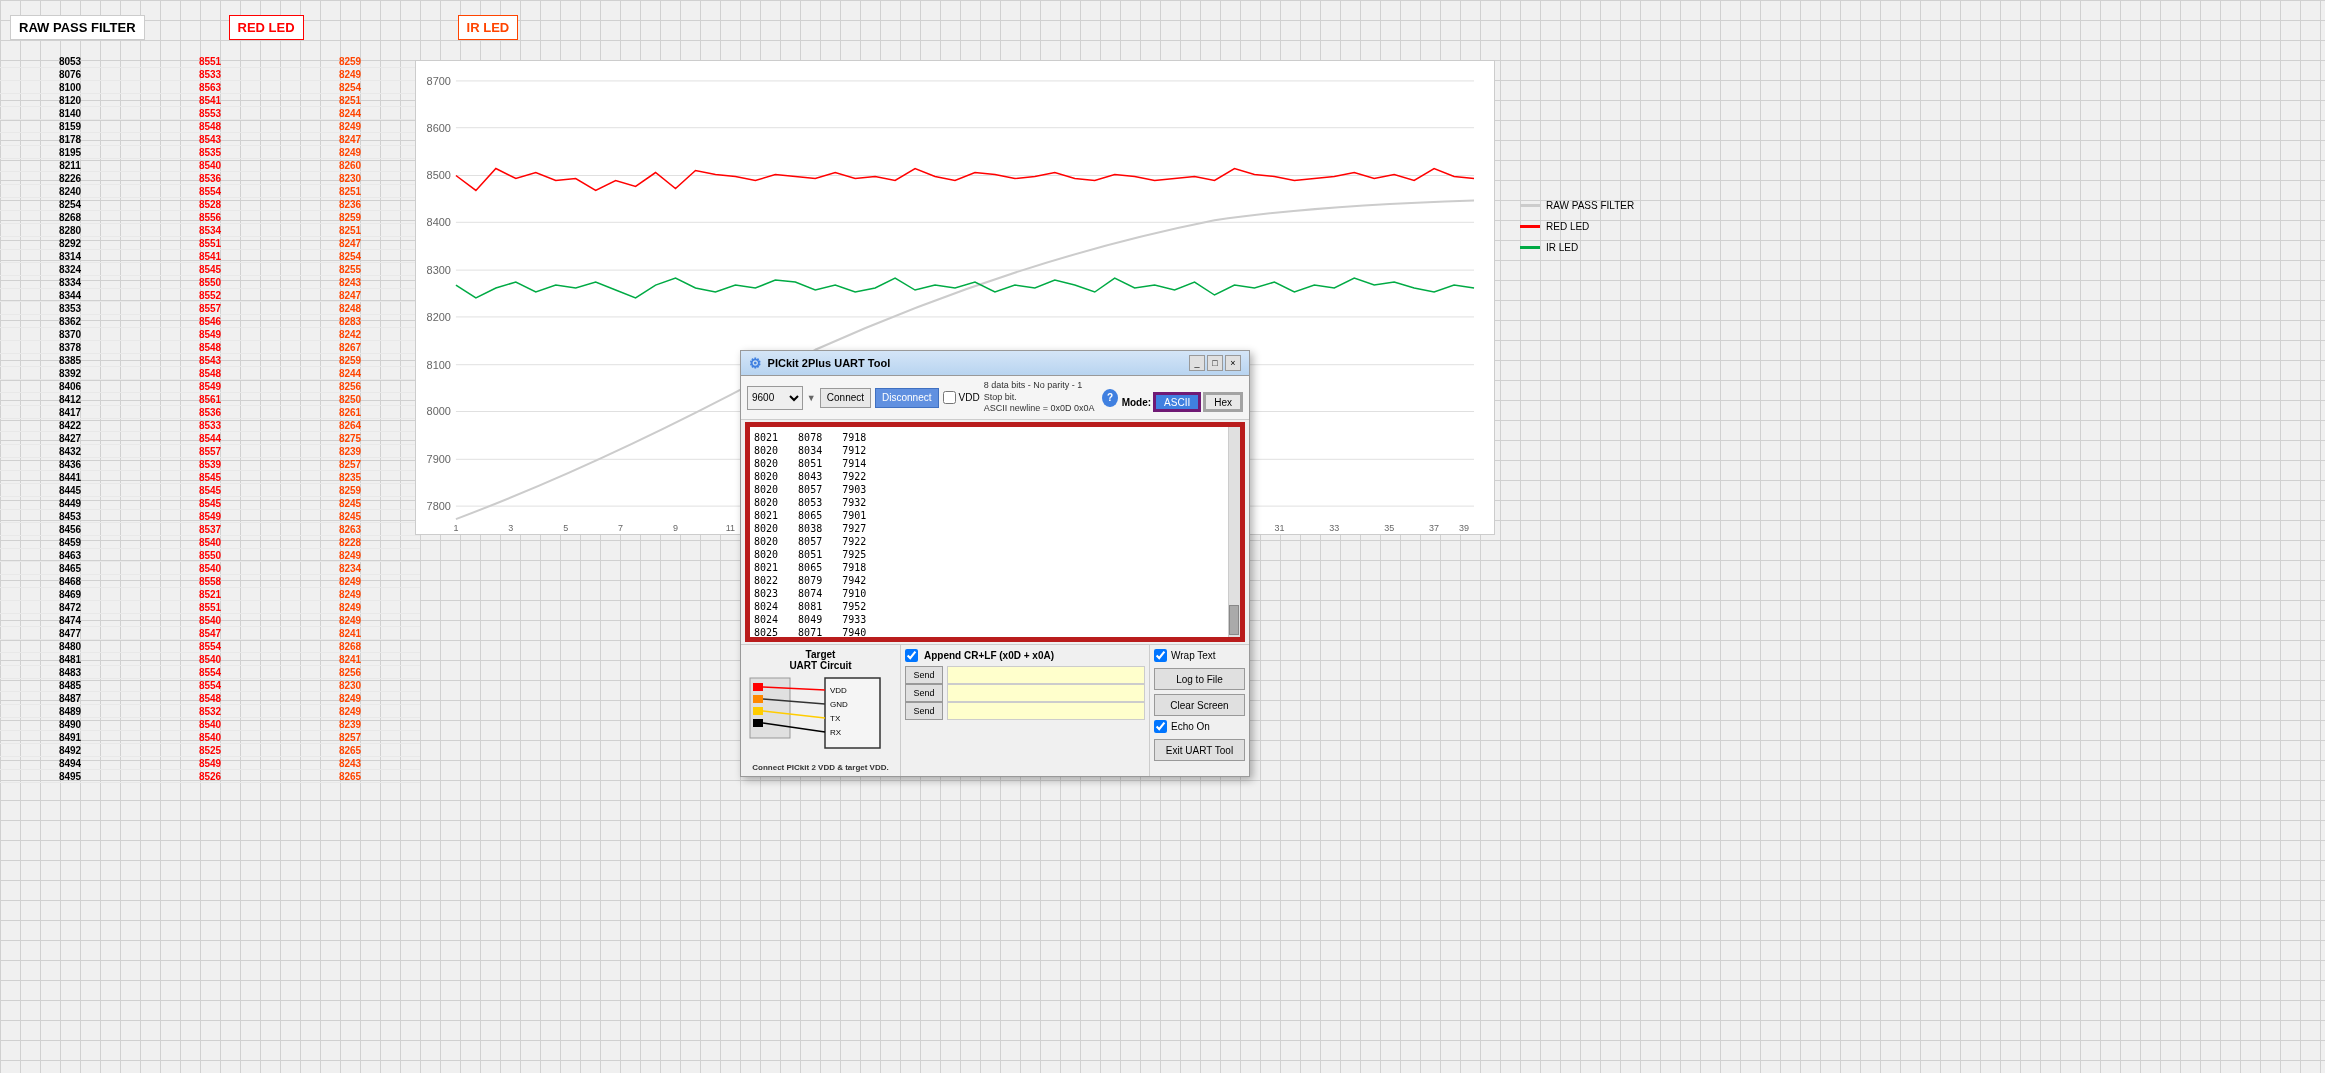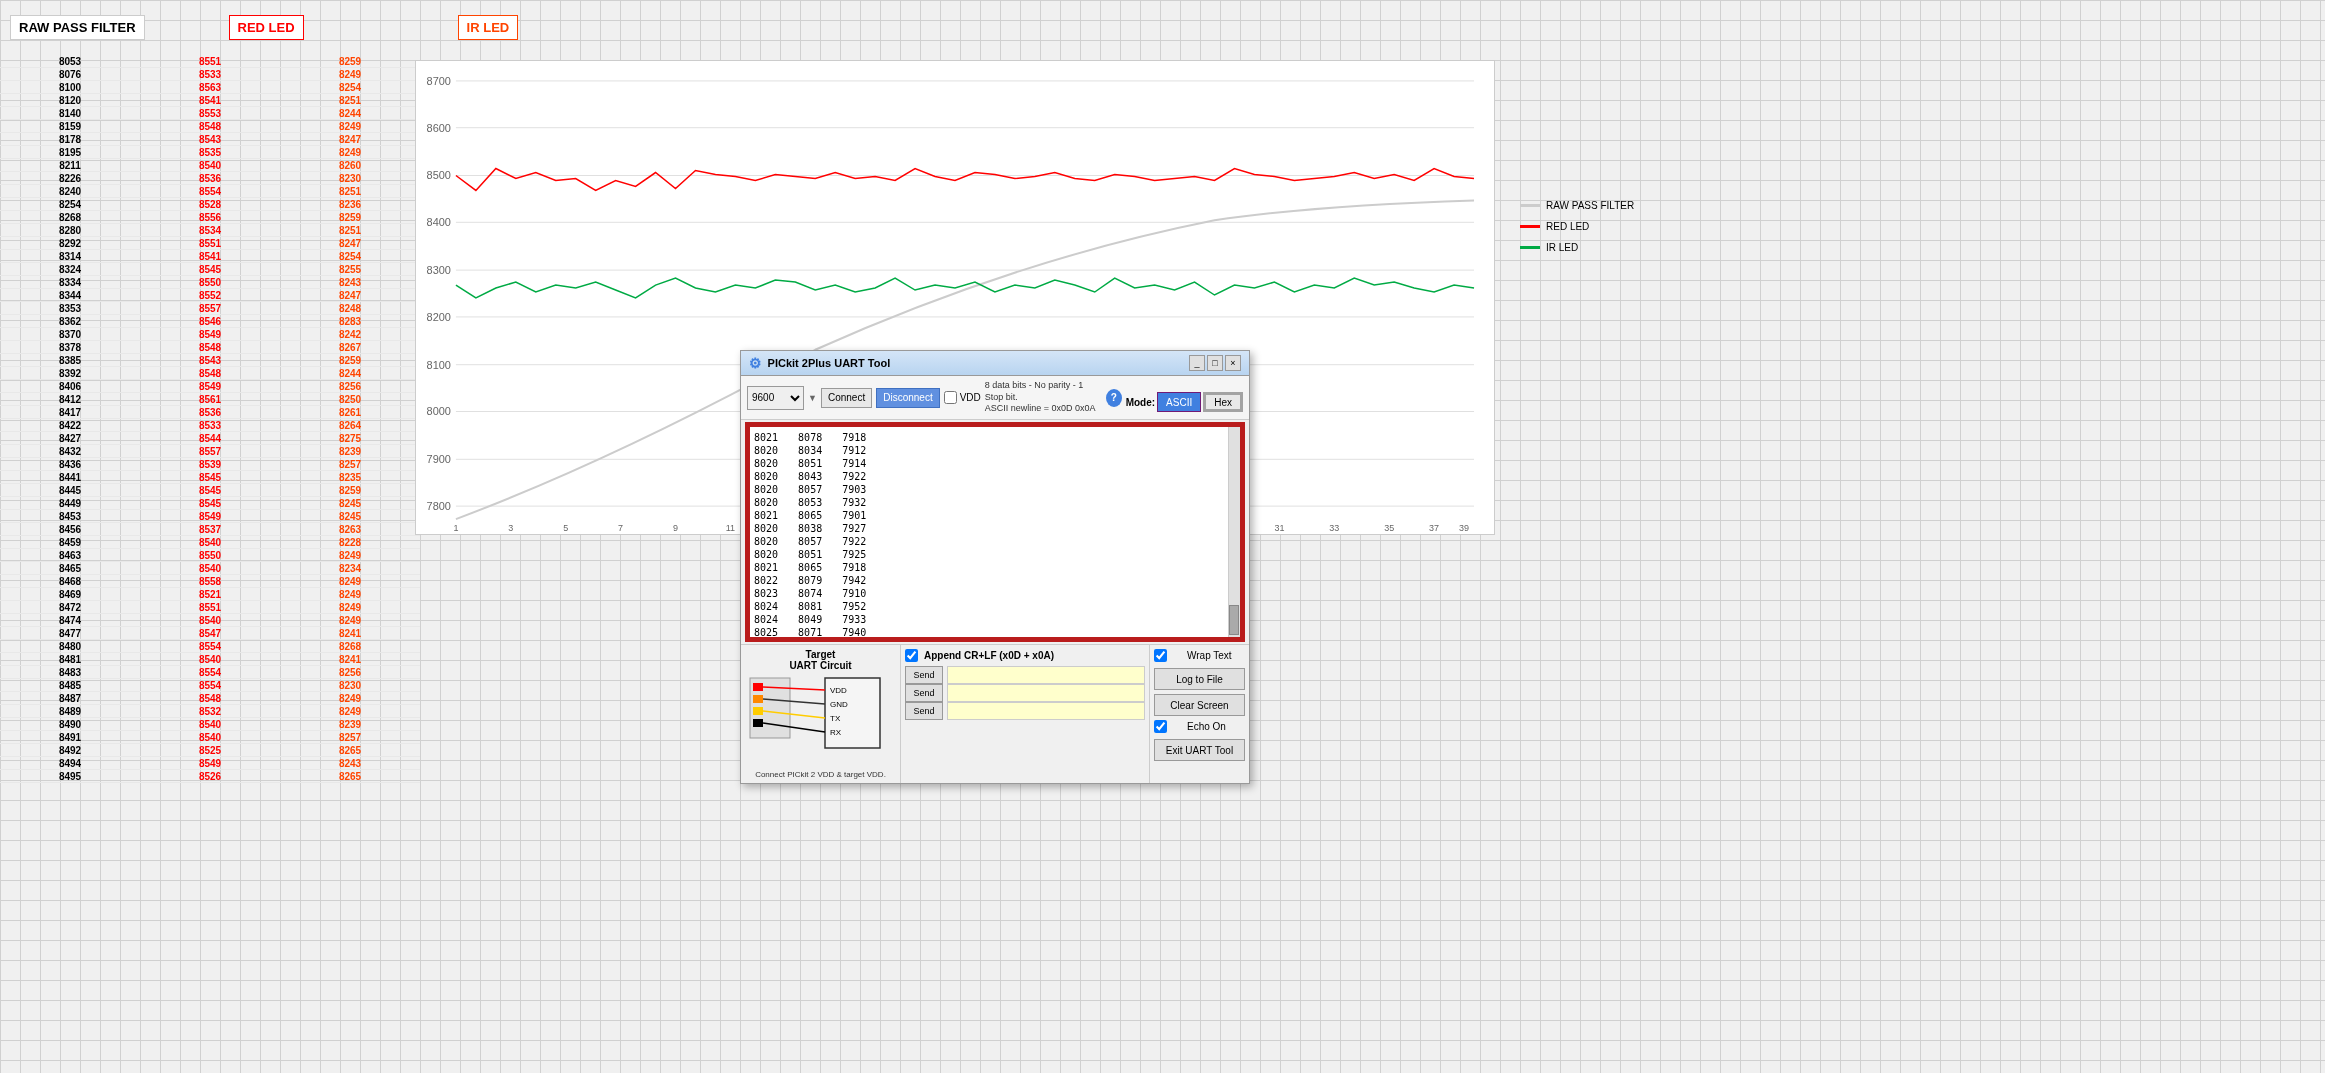--- a/index.html
+++ b/index.html
@@ -209,21 +209,21 @@
     .mode-btn {
       height: 20px;
       padding: 0 8px;
       font-size: 10px;
       cursor: pointer;
     }
 
     .mode-btn.active {
       background: #4080e0;
       color: #fff;
-      border: 1px solid #701a75;
+      border: 3px solid #701a75;
     }
 
     .mode-btn.inactive {
       background: #e8e8e8;
       border: 3px solid #a3a3a3;
     }
 
     .help-icon {
       width: 18px;
       height: 18px;
@@ -347,21 +347,21 @@
       align-items: center;
       gap: 6px;
       margin-bottom: 4px;
       font-size: 10px;
       font-weight: bold;
     }
 
     .checkbox-row {
       display: flex;
       align-items: center;
-      gap: 20px;
+      gap: 4px;
       font-size: 10px;
       margin-bottom: 2px;
     }
 
     .circuit-label {
       font-size: 9px;
       text-align: center;
       color: #333;
     }
   </style>
@@ -773,21 +773,21 @@
         <text x="85" y="20" font-size="8" fill="#000">VDD</text>
         <text x="85" y="34" font-size="8" fill="#000">GND</text>
         <text x="85" y="48" font-size="8" fill="#000">TX</text>
         <text x="85" y="62" font-size="8" fill="#000">RX</text>
 
         <line x1="18" y1="14" x2="80" y2="17" stroke="#ff0000" stroke-width="1.5"></line>
         <line x1="18" y1="26" x2="80" y2="31" stroke="#333" stroke-width="1.5"></line>
         <line x1="18" y1="38" x2="80" y2="45" stroke="#ffcc00" stroke-width="1.5"></line>
         <line x1="18" y1="50" x2="80" y2="59" stroke="#000" stroke-width="1.5"></line>
       </svg>
-      <div class="circuit-label" style="font-size:8px; color:#333; margin-top:15px;">Connect PICkit 2 VDD &amp; target VDD.</div>
+      <div class="circuit-label" style="font-size:8px; color:#333; margin-top:8px;font-weight:bold;">Connect PICkit 2 VDD &amp; target VDD.</div>
     </div>
 
     <div class="macros-area">
       <div class="macros-header">
         <input type="checkbox" checked="" style="">
         <span>Append CR+LF (x0D + x0A)</span>
       </div>
       <div class="macro-row">
         <button class="send-btn">Send</button>
         <input type="text" class="macro-input" style="">

